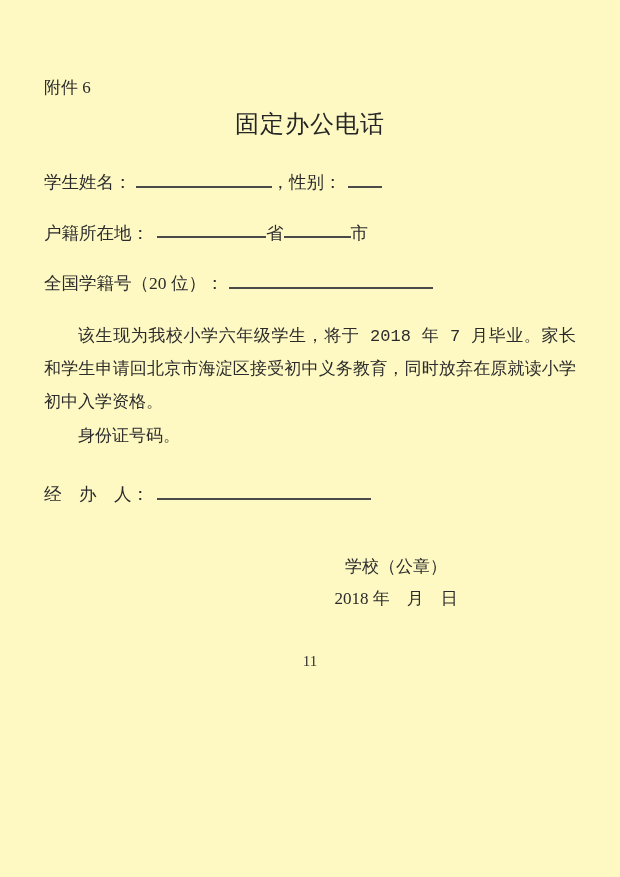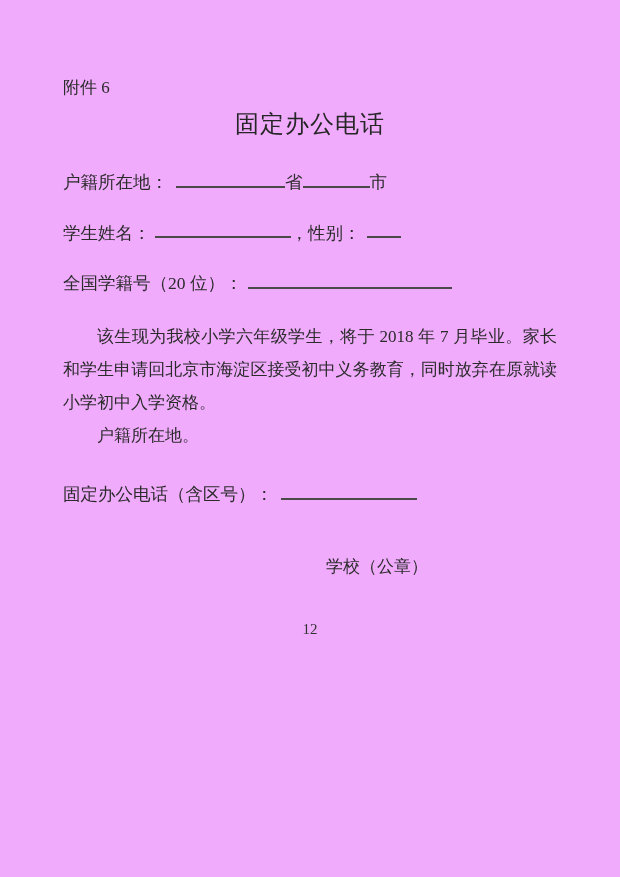--- a/index.html
+++ b/index.html
@@ -5,24 +5,24 @@
   html, body { margin: 0; padding: 0; }
   body {
     width: 620px; height: 877px;
     background: #ffffff;
     font-family: "Liberation Serif", "DejaVu Serif", serif;
     color: #2b2b2b;
   }
   .page {
     position: relative;
     width: 620px; height: 877px;
-    background: #f0abfc;
+    background: #fef9c3;
     overflow: hidden;
     box-sizing: border-box;
-    padding: 0 63px;
+    padding: 0 44px;
   }
   .attachment {
     padding-top: 78px;
     font-size: 17px;
     line-height: 1.2;
   }
   .doc-title {
     margin: 10px 0 0 0;
     font-size: 24px;
     font-weight: 500;
@@ -53,20 +53,21 @@
   .blank-agent  { width: 214px; margin-left: 8px; }
   .blank-phone  { width: 136px; margin-left: 8px; }
   .body-text { margin-top: 22px; }
   .para {
     margin: 0;
     font-size: 17px;
     line-height: 33px;
     text-align: justify;
     text-indent: 2em;
     color: #2b2b2b;
+    font-family: Liberation Mono, monospace;
   }
   .closing {
     margin: 0;
     font-size: 17px;
     line-height: 33px;
     text-indent: 2em;
   }
   .sig-row {
     font-size: 17.5px;
     line-height: 33px;
@@ -92,45 +93,46 @@
 
 <div class="page">
 
   <div class="attachment">附件 6</div>
 
   <h1 class="doc-title">固定办公电话</h1>
 
   <div class="form-rows">
 
     <div class="form-row">
-      <span>户籍所在地：</span><span class="blank blank-prov"></span><span>省</span><span class="blank blank-city"></span><span>市</span>
+      <span>学生姓名：</span><span class="blank blank-name"></span><span>，性别：</span><span class="blank blank-gender"></span>
     </div>
 
     <div class="form-row">
-      <span>学生姓名：</span><span class="blank blank-name"></span><span>，性别：</span><span class="blank blank-gender"></span>
+      <span>户籍所在地：</span><span class="blank blank-prov"></span><span>省</span><span class="blank blank-city"></span><span>市</span>
     </div>
 
 
     <div class="form-row">
       <span>全国学籍号（20 位）：</span><span class="blank blank-sid"></span>
     </div>
 
 
   </div>
 
   <div class="body-text">
     <p class="para">该生现为我校小学六年级学生，将于 2018 年 7 月毕业。家长和学生申请回北京市海淀区接受初中义务教育，同时放弃在原就读小学初中入学资格。</p>
-    <p class="closing">户籍所在地。</p>
+    <p class="closing">身份证号码。</p>
   </div>
 
   <div class="sig-rows">
     <div class="sig-row">
-      <span>固定办公电话（含区号）：</span><span class="blank blank-phone"></span>
+      <span>经　办　人：</span><span class="blank blank-agent"></span>
     </div>
   </div>
 
   <div class="stamp-block">
     <div>学校（公章）</div>
+    <div>2018 年　月　日</div>
   </div>
 
-  <div class="page-number">12</div>
+  <div class="page-number">11</div>
 
 </div>
 
 </body></html>

